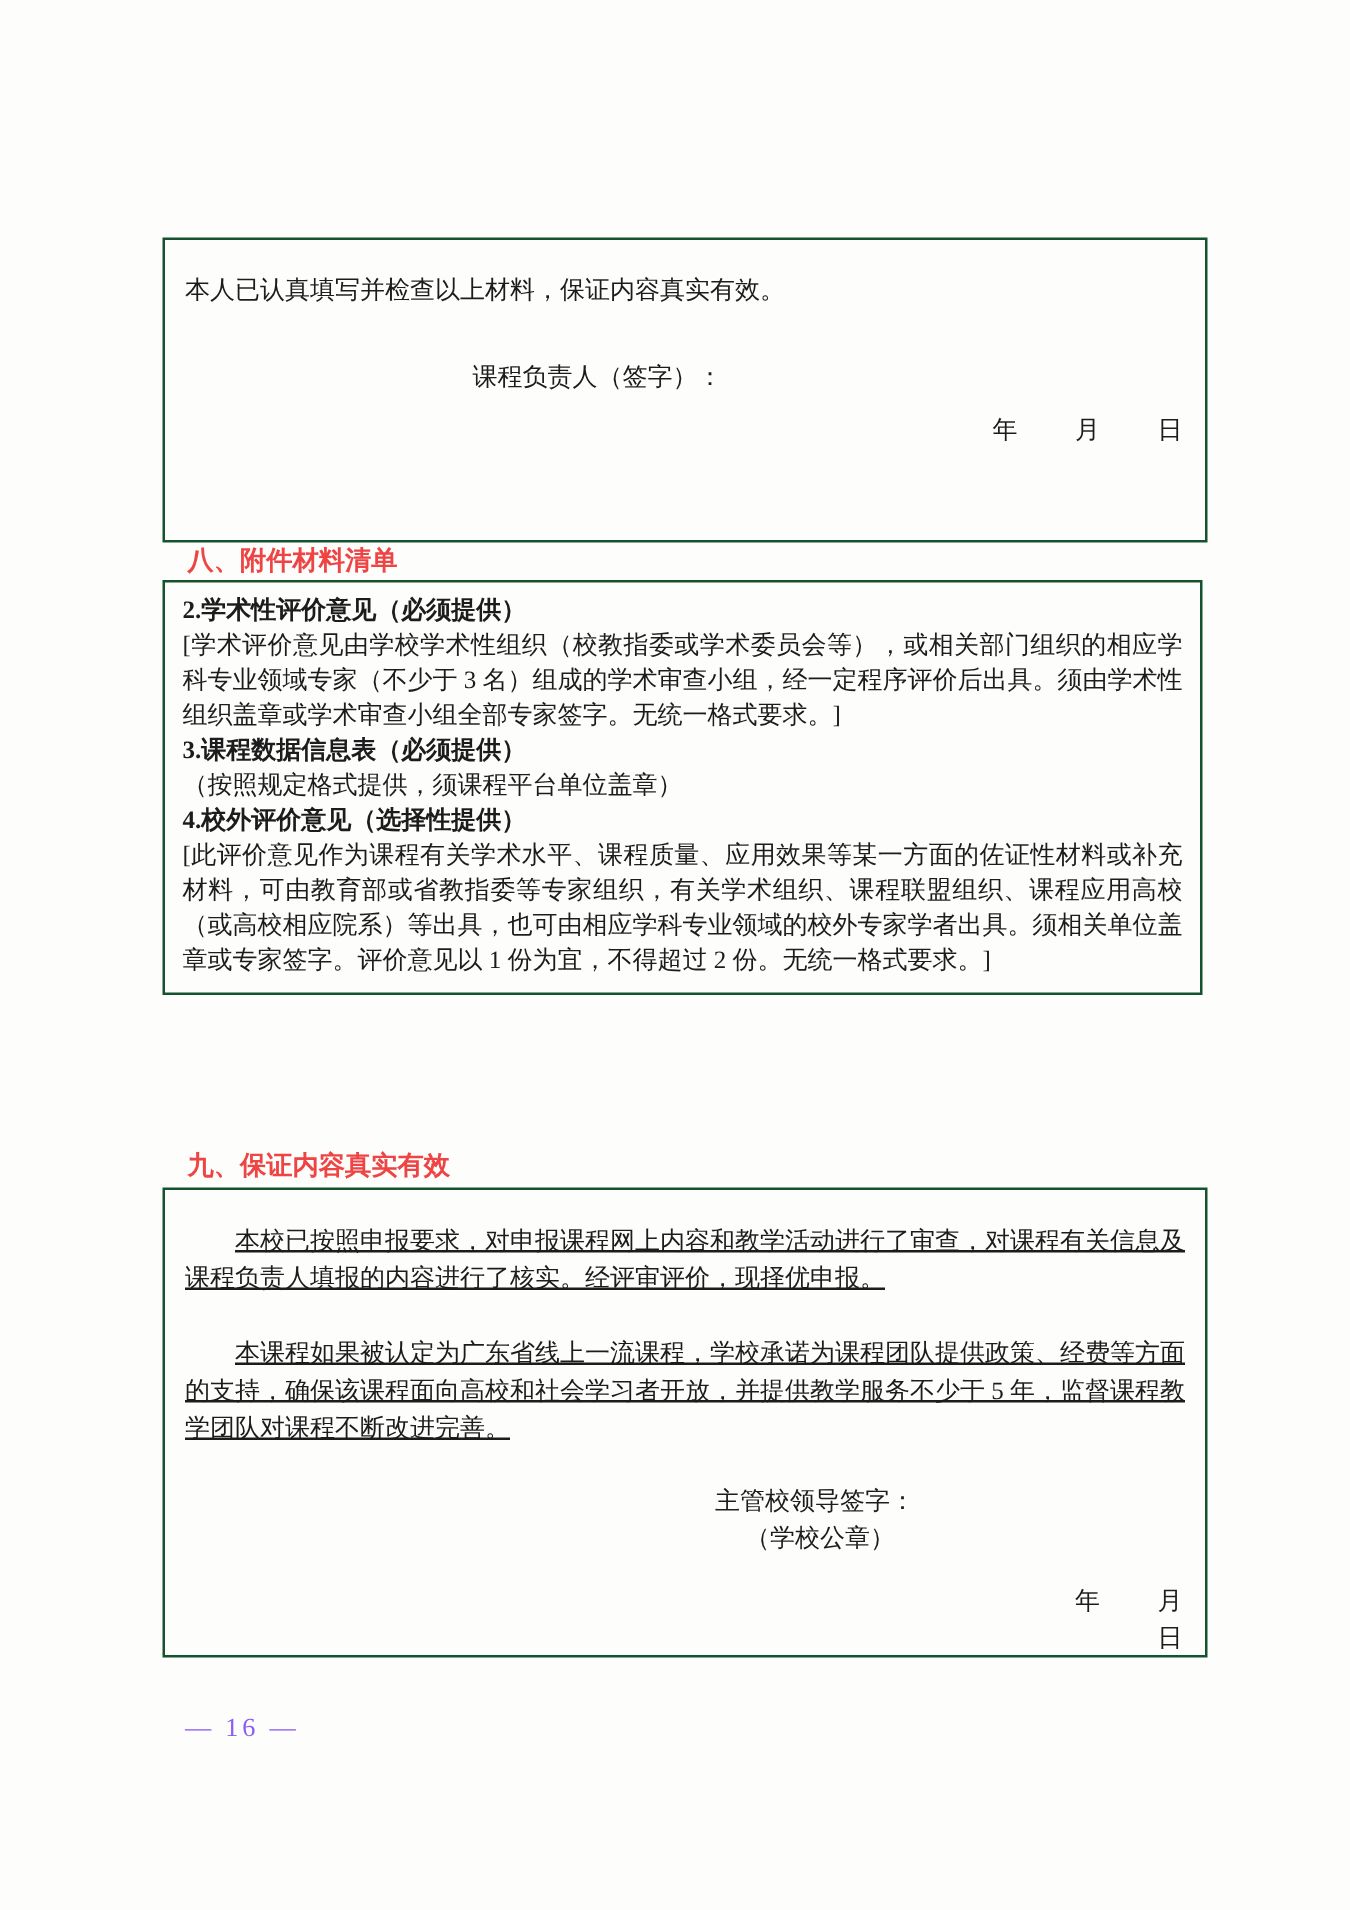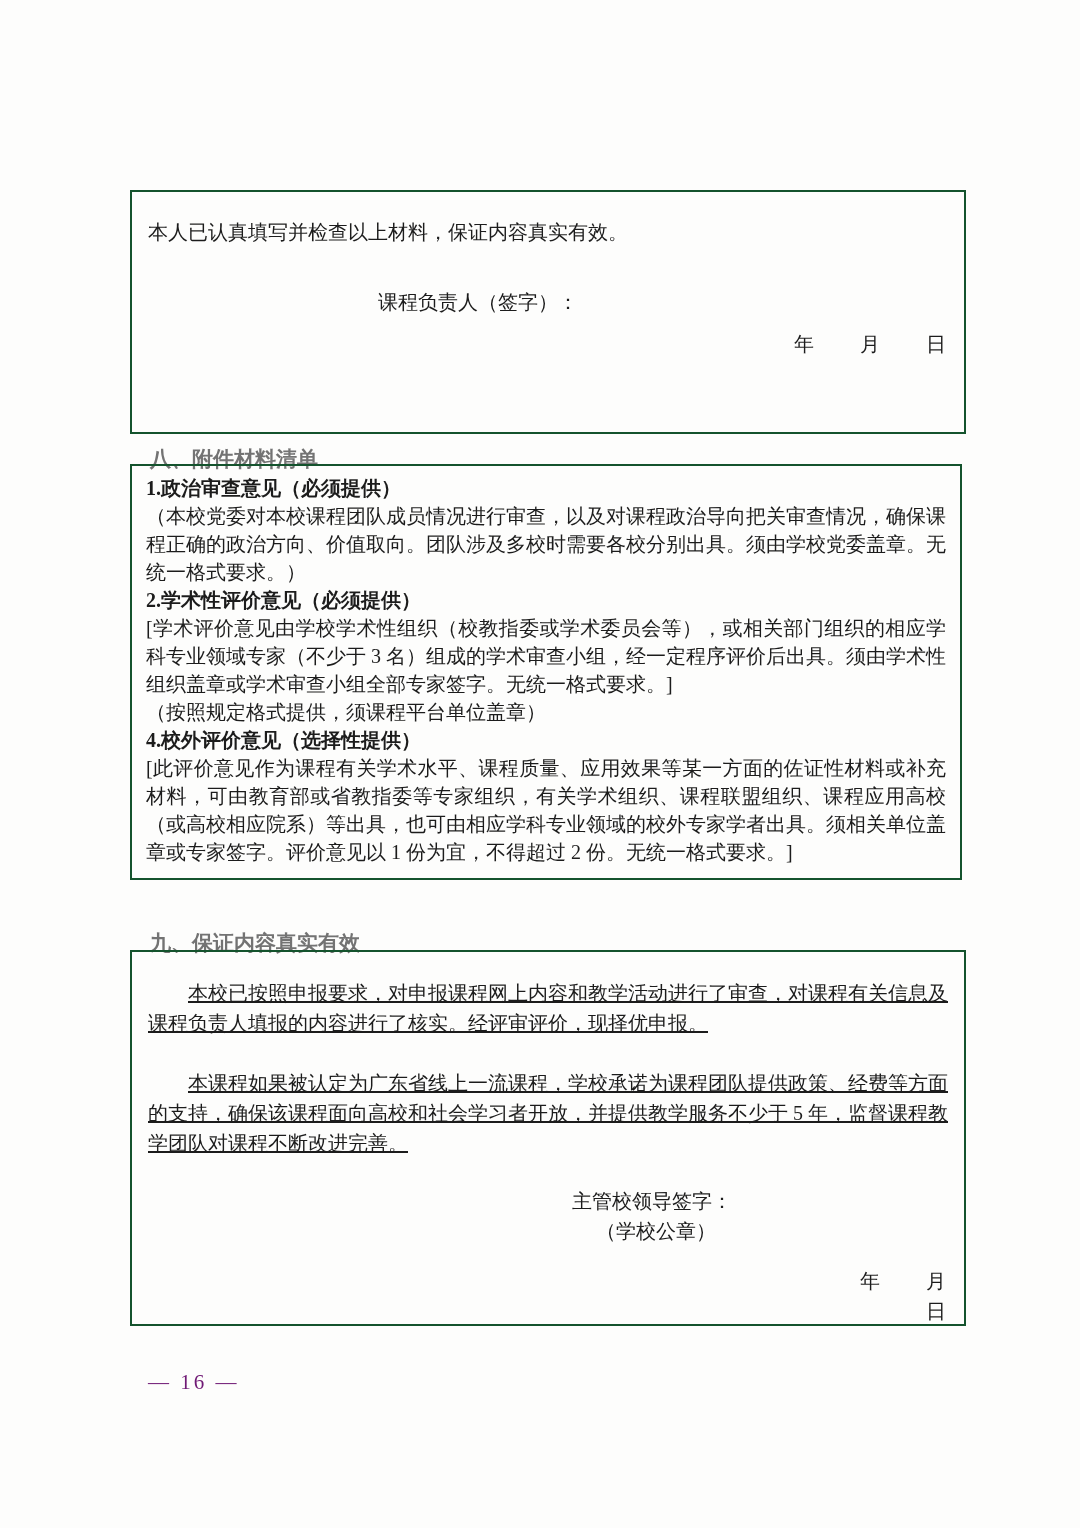--- a/index.html
+++ b/index.html
@@ -40,22 +40,21 @@
   }
   .declaration-date {
     margin-top: 14px;
     padding-left: 540px;
   }
   .section-heading {
     position: absolute;
     left: 150px;
     font-size: 21px;
     font-weight: bold;
-    color: #737373;
-    margin-top: 11px;
+    color: #ef4444;
   }
   .heading-8 { top: 434px; }
   .heading-9 { top: 918px; }
   .attachments-box {
     top: 464px;
     padding: 8px 14px 12px 14px;
   }
   .attachment-title {
     font-weight: bold;
   }
@@ -85,46 +84,43 @@
   .commitment-date {
     margin-top: 20px;
     padding-left: 655px;
   }
   .page-number {
     position: absolute;
     left: 148px;
     top: 1370px;
     font-size: 21px;
     letter-spacing: 3px;
-    color: #701a75;
+    color: #8b5cf6;
   }
 </style>
 </head>
 <body>
 
 <div class="page">
 
   <div class="doc-box declaration-box">
     <div>本人已认真填写并检查以上材料，保证内容真实有效。</div>
     <div class="signer-line">课程负责人（签字）：</div>
     <div class="declaration-date date-line">年　　月　　日</div>
   </div>
 
   <div class="section-heading heading-8">八、附件材料清单</div>
 
   <div class="doc-box attachments-box">
     <div>
-      <div class="attachment-title">1.政治审查意见（必须提供）</div>
-      <div class="attachment-desc">（本校党委对本校课程团队成员情况进行审查，以及对课程政治导向把关审查情况，确保课程正确的政治方向、价值取向。团队涉及多校时需要各校分别出具。须由学校党委盖章。无统一格式要求。）</div>
-    </div>
-    <div>
       <div class="attachment-title">2.学术性评价意见（必须提供）</div>
       <div class="attachment-desc">[学术评价意见由学校学术性组织（校教指委或学术委员会等），或相关部门组织的相应学科专业领域专家（不少于 3 名）组成的学术审查小组，经一定程序评价后出具。须由学术性组织盖章或学术审查小组全部专家签字。无统一格式要求。]</div>
     </div>
     <div>
+      <div class="attachment-title">3.课程数据信息表（必须提供）</div>
       <div class="attachment-desc">（按照规定格式提供，须课程平台单位盖章）</div>
     </div>
     <div>
       <div class="attachment-title">4.校外评价意见（选择性提供）</div>
       <div class="attachment-desc">[此评价意见作为课程有关学术水平、课程质量、应用效果等某一方面的佐证性材料或补充材料，可由教育部或省教指委等专家组织，有关学术组织、课程联盟组织、课程应用高校（或高校相应院系）等出具，也可由相应学科专业领域的校外专家学者出具。须相关单位盖章或专家签字。评价意见以 1 份为宜，不得超过 2 份。无统一格式要求。]</div>
     </div>
   </div>
 
   <div class="section-heading heading-9">九、保证内容真实有效</div>
 

